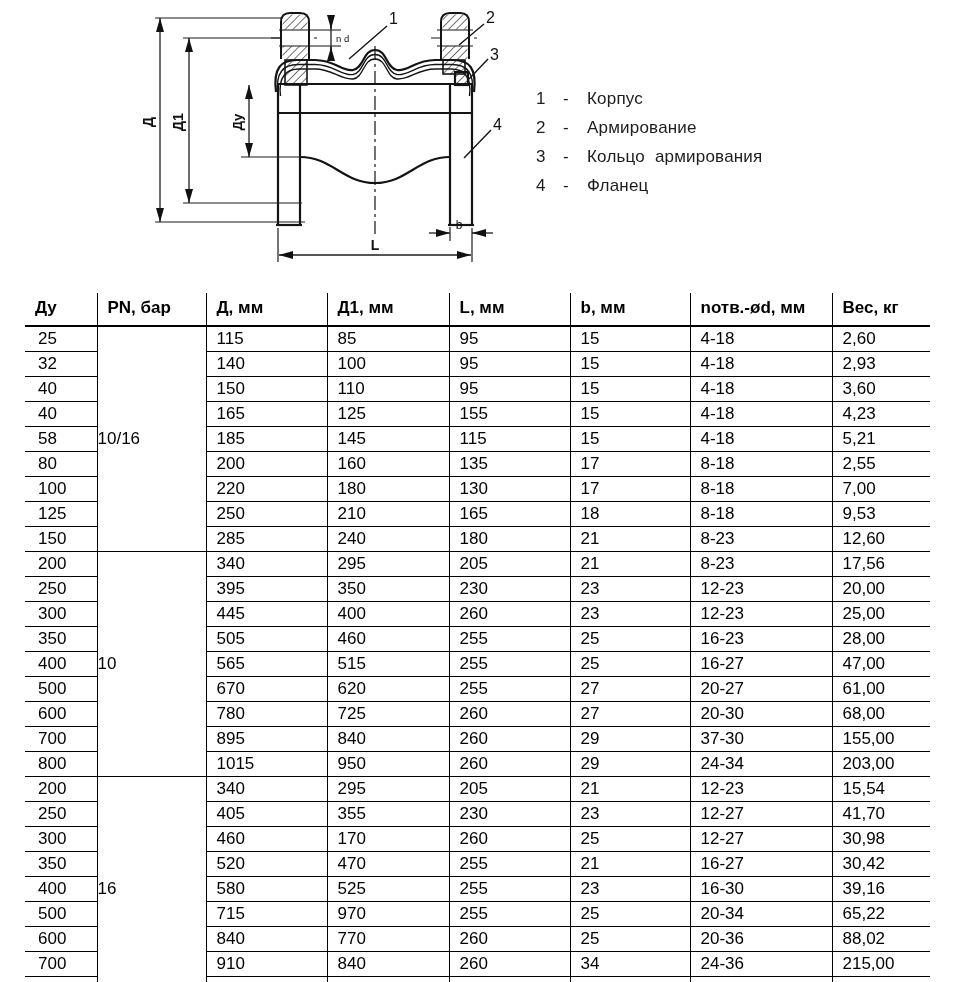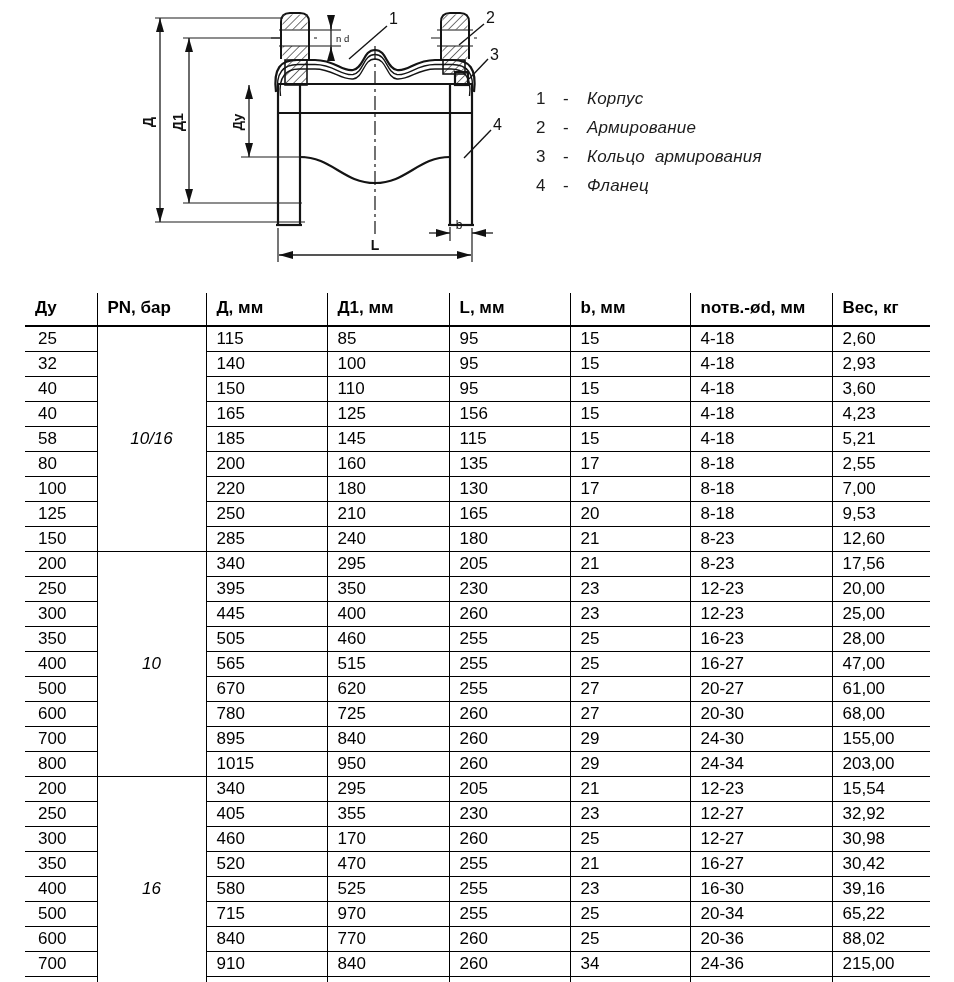--- a/index.html
+++ b/index.html
@@ -7,39 +7,39 @@
     width:954px;height:982px;position:relative;background:#ffffff;
     font-family:"Liberation Sans",sans-serif;color:#000;overflow:hidden;
   }
   
   .diagram{position:absolute;left:135px;top:0;}
   
   .legend{position:absolute;left:536px;top:84px;font-size:17px;color:#1d1d1d;}
   .legend-item{display:flex;align-items:center;height:29px;}
   .legend-num{width:27px;}
   .legend-dash{width:24px;}
-  .legend-label{word-spacing:5px;letter-spacing:.2px;font-style:italic;}
+  .legend-label{word-spacing:5px;letter-spacing:.2px;}
   
   table.spec{
     position:absolute;left:25px;top:293px;width:905px;
     border-collapse:collapse;table-layout:fixed;
   }
   .spec th{
     font-size:17px;font-weight:bold;text-align:left;height:29px;
     padding:0 0 3px 10px;border-bottom:2.5px solid #000;vertical-align:middle;
     white-space:nowrap;overflow:hidden;
   }
   .spec td{
     font-size:17px;height:24px;padding:0 0 0 10px;
     border-bottom:1.5px solid #000;vertical-align:middle;
     white-space:nowrap;overflow:hidden;
   }
   .spec th:not(:last-child),.spec td:not(:last-child){border-right:1.5px solid #000;}
   .spec td.c-du{padding-left:13px;}
-  .spec td.c-pn{text-align:center;padding:0;font-style:italic;}
+  .spec td.c-pn{padding:0;}
   .spec tr.last td{border-bottom:none;}
   .spec td.nb{border-bottom:none;}
   .w0{width:72px}.w1{width:109px}.w2{width:121px}.w3{width:122px}
   .w4{width:121px}.w5{width:120px}.w6{width:142px}.w7{width:98px}
 </style>
 </head>
 <body>
 
 <svg class="diagram" width="400" height="272" viewBox="0 0 400 272" xmlns="http://www.w3.org/2000/svg">
   <defs>
@@ -212,21 +212,21 @@
         <td>110</td>
         <td>95</td>
         <td>15</td>
         <td>4-18</td>
         <td>3,60</td>
       </tr>
       <tr>
         <td class="c-du">40</td>
         <td>165</td>
         <td>125</td>
-        <td>156</td>
+        <td>155</td>
         <td>15</td>
         <td>4-18</td>
         <td>4,23</td>
       </tr>
       <tr>
         <td class="c-du">58</td>
         <td>185</td>
         <td>145</td>
         <td>115</td>
         <td>15</td>
@@ -249,21 +249,21 @@
         <td>130</td>
         <td>17</td>
         <td>8-18</td>
         <td>7,00</td>
       </tr>
       <tr>
         <td class="c-du">125</td>
         <td>250</td>
         <td>210</td>
         <td>165</td>
-        <td>20</td>
+        <td>18</td>
         <td>8-18</td>
         <td>9,53</td>
       </tr>
       <tr>
         <td class="c-du">150</td>
         <td>285</td>
         <td>240</td>
         <td>180</td>
         <td>21</td>
         <td>8-23</td>
@@ -332,21 +332,21 @@
         <td>27</td>
         <td>20-30</td>
         <td>68,00</td>
       </tr>
       <tr>
         <td class="c-du">700</td>
         <td>895</td>
         <td>840</td>
         <td>260</td>
         <td>29</td>
-        <td>24-30</td>
+        <td>37-30</td>
         <td>155,00</td>
       </tr>
       <tr>
         <td class="c-du">800</td>
         <td>1015</td>
         <td>950</td>
         <td>260</td>
         <td>29</td>
         <td>24-34</td>
         <td>203,00</td>
@@ -361,21 +361,21 @@
         <td>12-23</td>
         <td>15,54</td>
       </tr>
       <tr>
         <td class="c-du">250</td>
         <td>405</td>
         <td>355</td>
         <td>230</td>
         <td>23</td>
         <td>12-27</td>
-        <td>32,92</td>
+        <td>41,70</td>
       </tr>
       <tr>
         <td class="c-du">300</td>
         <td>460</td>
         <td>170</td>
         <td>260</td>
         <td>25</td>
         <td>12-27</td>
         <td>30,98</td>
       </tr>

